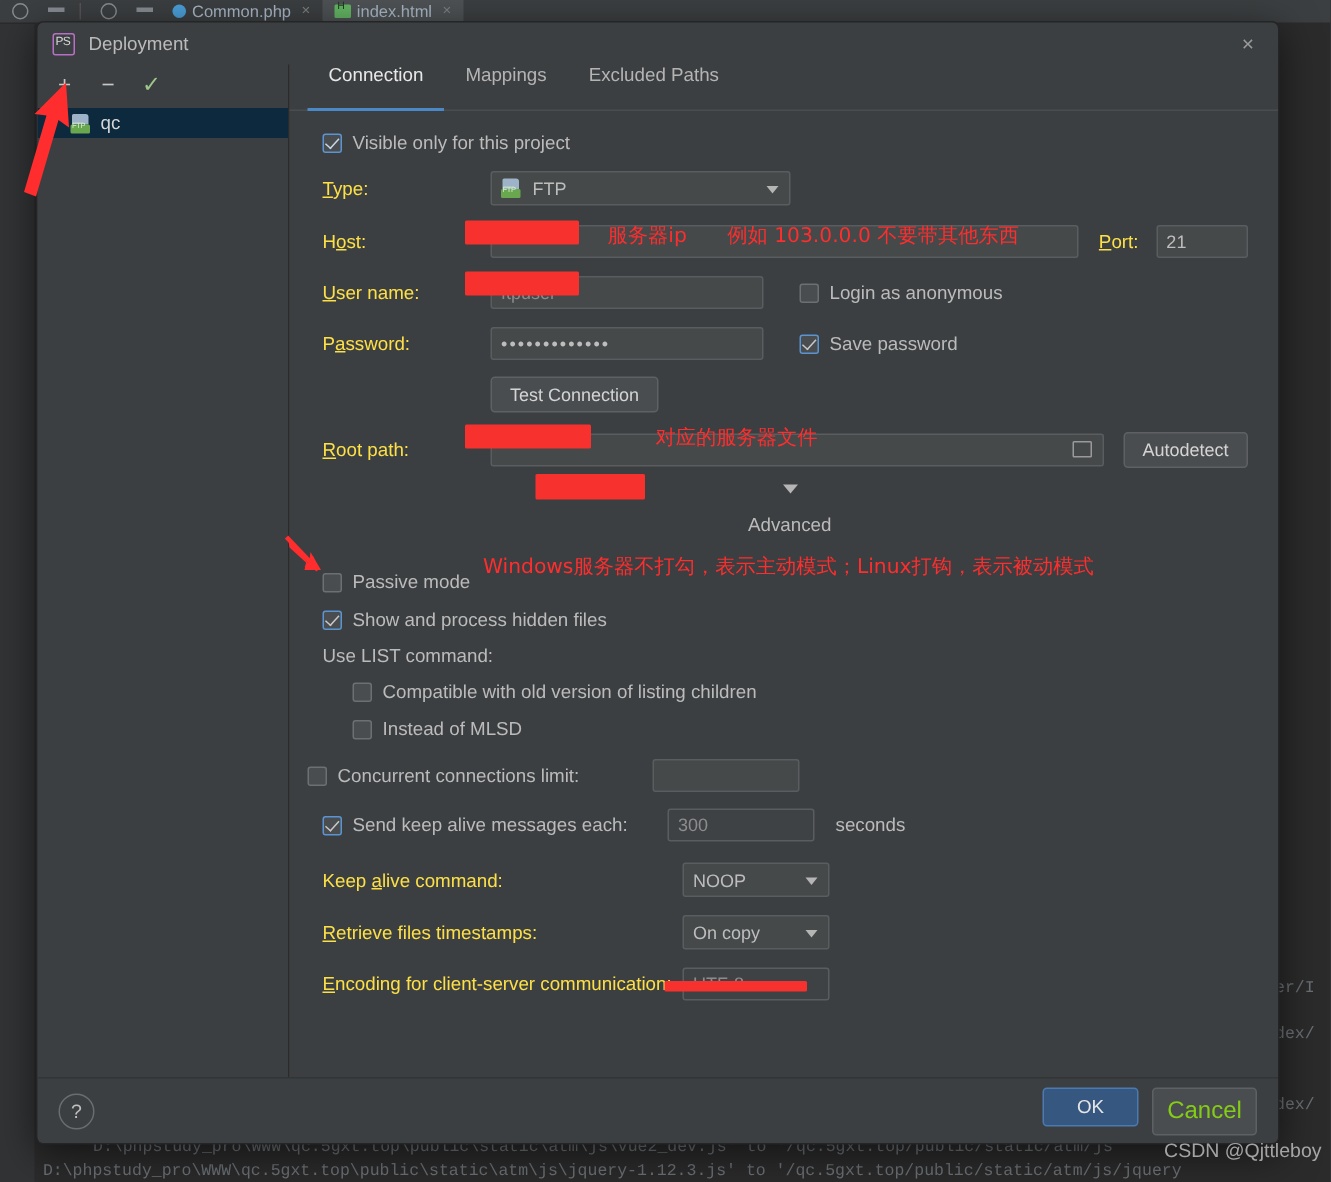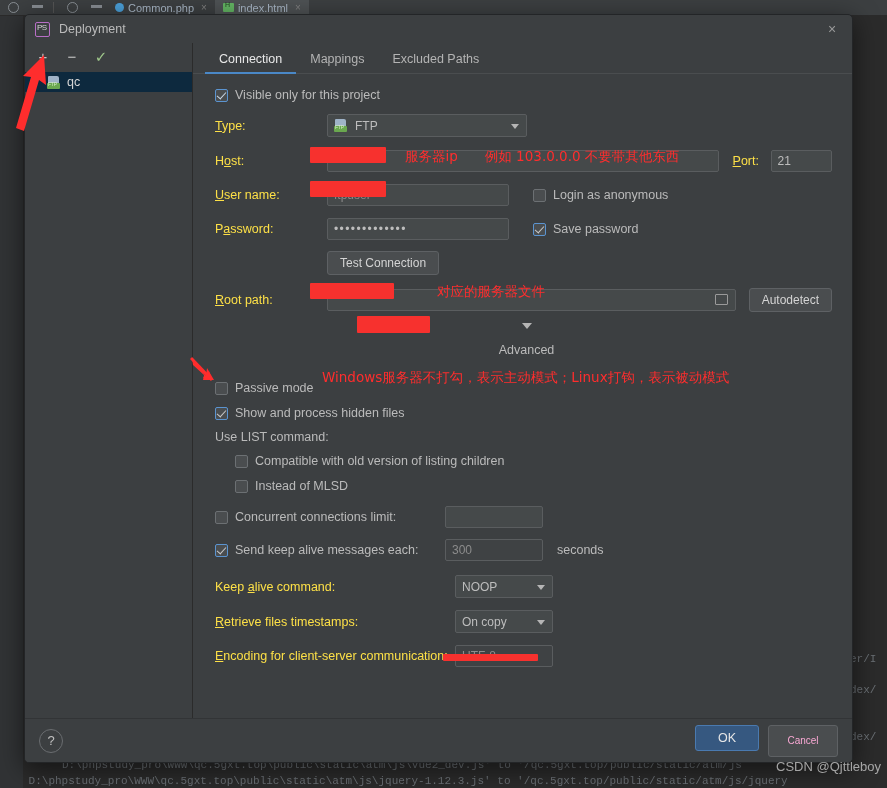--- a/index.html
+++ b/index.html
@@ -86,21 +86,21 @@
      background:#9fb3c8; border-radius:1px 2px 0 0; }
   .ftp-ic .bot { position:absolute; left:0px; top:7px; width:13px;height:6px;
      background:#6aa84f; border-radius:1px; }
   .ftp-ic .bot::after{ content:"FTP"; position:absolute; left:1px; top:-2px; font-size:5px;
      color:#d7f0c8; letter-spacing:-.2px; font-family:"Liberation Sans",sans-serif;}
 
   
   .right-panel { flex:1; min-width:0; display:flex; flex-direction:column; background:#3c3f41; }
   .tabs { display:flex; gap:0; padding:0 0 0 12px; height:31px; align-items:flex-end;
      border-bottom:1px solid #4a4d4f; flex:none; }
-  .tab { padding:0 14px 7px 14px; font-size:12.5px; color:#b4b4b4; position:relative; }
+  .tab { padding:0 14px 16px 14px; font-size:12.5px; color:#b4b4b4; position:relative; }
   .tab.active { color:#e8e8e8; }
   .tab.active::after {
      content:""; position:absolute; left:0; right:0; bottom:-1px; height:2px; background:#4a88c7;
   }
   .form { flex:1; padding:14px 20px 0 12px; position:relative; overflow:hidden; }
 
   .row { display:flex; align-items:center; margin-bottom:11px; }
   .lbl { width:122px; flex:none; color:#fde047; font-size:12.5px; }
   .lbl u { text-decoration:underline; }
 
@@ -159,22 +159,22 @@
     width:24px;height:24px;border-radius:50%;border:1px solid #6a6d70;
     color:#c0c0c0; font-size:13px; display:flex; align-items:center; justify-content:center;
   }
   .footer-right { margin-left:auto; display:flex; gap:9px; }
   .btn-ok {
     background:#365880; border:1px solid #4a7ab0; color:#e6e6e6;
     width:64px; height:26px; border-radius:3px; font-size:12.5px;
     display:flex; align-items:center; justify-content:center;
   }
   .btn-cancel {
-    background:#4a4d4f; border:1px solid #5e6164; color:#f9a8d4;
-    width:70px; height:32px; border-radius:3px; font-size:10px;
+    background:#4a4d4f; border:1px solid #5e6164; color:#84cc16;
+    width:70px; height:32px; border-radius:3px; font-size:16px;
     display:flex; align-items:center; justify-content:center;
   }
 
   .watermark {
     position:absolute; right:6px; bottom:14px; color:#c9c9c9; font-size:13px;
     opacity:.78; white-space:nowrap; font-family:"Liberation Sans",sans-serif;
   }
 </style>
 </head>
 <body>
@@ -365,21 +365,21 @@
         </div>
 
         <div class="row" style="margin-bottom:13px;">
           <div class="cb" style="margin-left:30px;">
             <span class="box"></span>
             <span>Instead of MLSD</span>
           </div>
         </div>
 
         <div class="row" style="margin-bottom:11px;">
-          <div class="cb" style="margin-left:10px; width:230px;">
+          <div class="cb" style="margin-left:0; width:230px;">
             <span class="box"></span>
             <span>Concurrent connections limit:</span>
           </div>
           <div class="tfield" style="width:98px;">
             <span></span>
           </div>
         </div>
 
         <div class="row" style="margin-bottom:14px;">
           <div class="cb" style="margin-left:10px; width:230px;">

